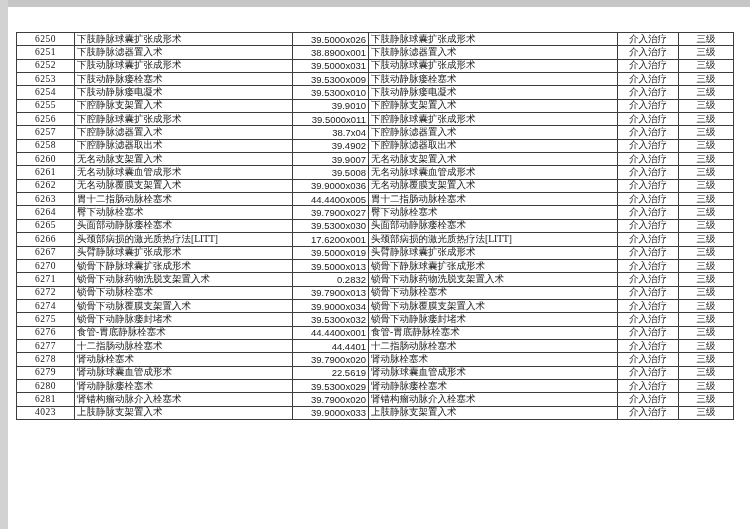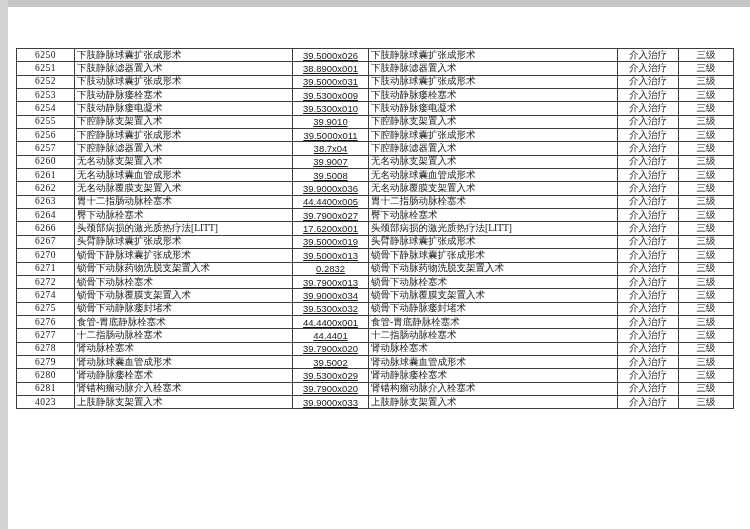--- a/index.html
+++ b/index.html
@@ -15,21 +15,21 @@
     position:absolute; top:0; left:0;
     width:750px; height:7px;
     background:#c6c6c6;
   }
   .edge-left {
     position:absolute; top:0; left:0;
     width:8px; height:529px;
     background:#d2d2d2;
   }
   table.grid {
-    position:absolute; left:16px; top:48px;
+    position:absolute; left:16px; top:32px;
     width:717px;
     border-collapse:collapse;
     table-layout:fixed;
   }
   table.grid td {
     border:1px solid #3d3d3d;
     height:12.35px;
     padding:0 2px;
     font-size:9.5px;
     line-height:11px;
@@ -43,24 +43,23 @@
     letter-spacing:0.5px;
     font-family:"Liberation Serif", serif;
   }
   td.c-name, td.c-name2 {
     text-align:left;
     padding-left:4px;
   }
   td.c-code {
     font-family:"Liberation Sans", sans-serif;
     font-size:9.5px;
-    text-align:center;
+    text-align:right;
     padding-left:3px;
     color:#181818;
-    text-decoration:underline;
   }
   td.c-cat, td.c-level {
     text-align:center;
   }
 </style>
 </head>
 <body>
 
 <div class="page">
   <div class="edge-top"></div>
@@ -134,20 +133,28 @@
         </tr>
         <tr>
           <td class="c-no">6257</td>
           <td class="c-name">下腔静脉滤器置入术</td>
           <td class="c-code">38.7x04</td>
           <td class="c-name2">下腔静脉滤器置入术</td>
           <td class="c-cat">介入治疗</td>
           <td class="c-level">三级</td>
         </tr>
         <tr>
+          <td class="c-no">6258</td>
+          <td class="c-name">下腔静脉滤器取出术</td>
+          <td class="c-code">39.4902</td>
+          <td class="c-name2">下腔静脉滤器取出术</td>
+          <td class="c-cat">介入治疗</td>
+          <td class="c-level">三级</td>
+        </tr>
+        <tr>
           <td class="c-no">6260</td>
           <td class="c-name">无名动脉支架置入术</td>
           <td class="c-code">39.9007</td>
           <td class="c-name2">无名动脉支架置入术</td>
           <td class="c-cat">介入治疗</td>
           <td class="c-level">三级</td>
         </tr>
         <tr>
           <td class="c-no">6261</td>
           <td class="c-name">无名动脉球囊血管成形术</td>
@@ -174,20 +181,28 @@
         </tr>
         <tr>
           <td class="c-no">6264</td>
           <td class="c-name">臀下动脉栓塞术</td>
           <td class="c-code">39.7900x027</td>
           <td class="c-name2">臀下动脉栓塞术</td>
           <td class="c-cat">介入治疗</td>
           <td class="c-level">三级</td>
         </tr>
         <tr>
+          <td class="c-no">6265</td>
+          <td class="c-name">头面部动静脉瘘栓塞术</td>
+          <td class="c-code">39.5300x030</td>
+          <td class="c-name2">头面部动静脉瘘栓塞术</td>
+          <td class="c-cat">介入治疗</td>
+          <td class="c-level">三级</td>
+        </tr>
+        <tr>
           <td class="c-no">6266</td>
           <td class="c-name">头颈部病损的激光质热疗法[LITT]</td>
           <td class="c-code">17.6200x001</td>
           <td class="c-name2">头颈部病损的激光质热疗法[LITT]</td>
           <td class="c-cat">介入治疗</td>
           <td class="c-level">三级</td>
         </tr>
         <tr>
           <td class="c-no">6267</td>
           <td class="c-name">头臂静脉球囊扩张成形术</td>
@@ -256,21 +271,21 @@
           <td class="c-no">6278</td>
           <td class="c-name">肾动脉栓塞术</td>
           <td class="c-code">39.7900x020</td>
           <td class="c-name2">肾动脉栓塞术</td>
           <td class="c-cat">介入治疗</td>
           <td class="c-level">三级</td>
         </tr>
         <tr>
           <td class="c-no">6279</td>
           <td class="c-name">肾动脉球囊血管成形术</td>
-          <td class="c-code">39.5002</td>
+          <td class="c-code">22.5619</td>
           <td class="c-name2">肾动脉球囊血管成形术</td>
           <td class="c-cat">介入治疗</td>
           <td class="c-level">三级</td>
         </tr>
         <tr>
           <td class="c-no">6280</td>
           <td class="c-name">肾动静脉瘘栓塞术</td>
           <td class="c-code">39.5300x029</td>
           <td class="c-name2">肾动静脉瘘栓塞术</td>
           <td class="c-cat">介入治疗</td>

